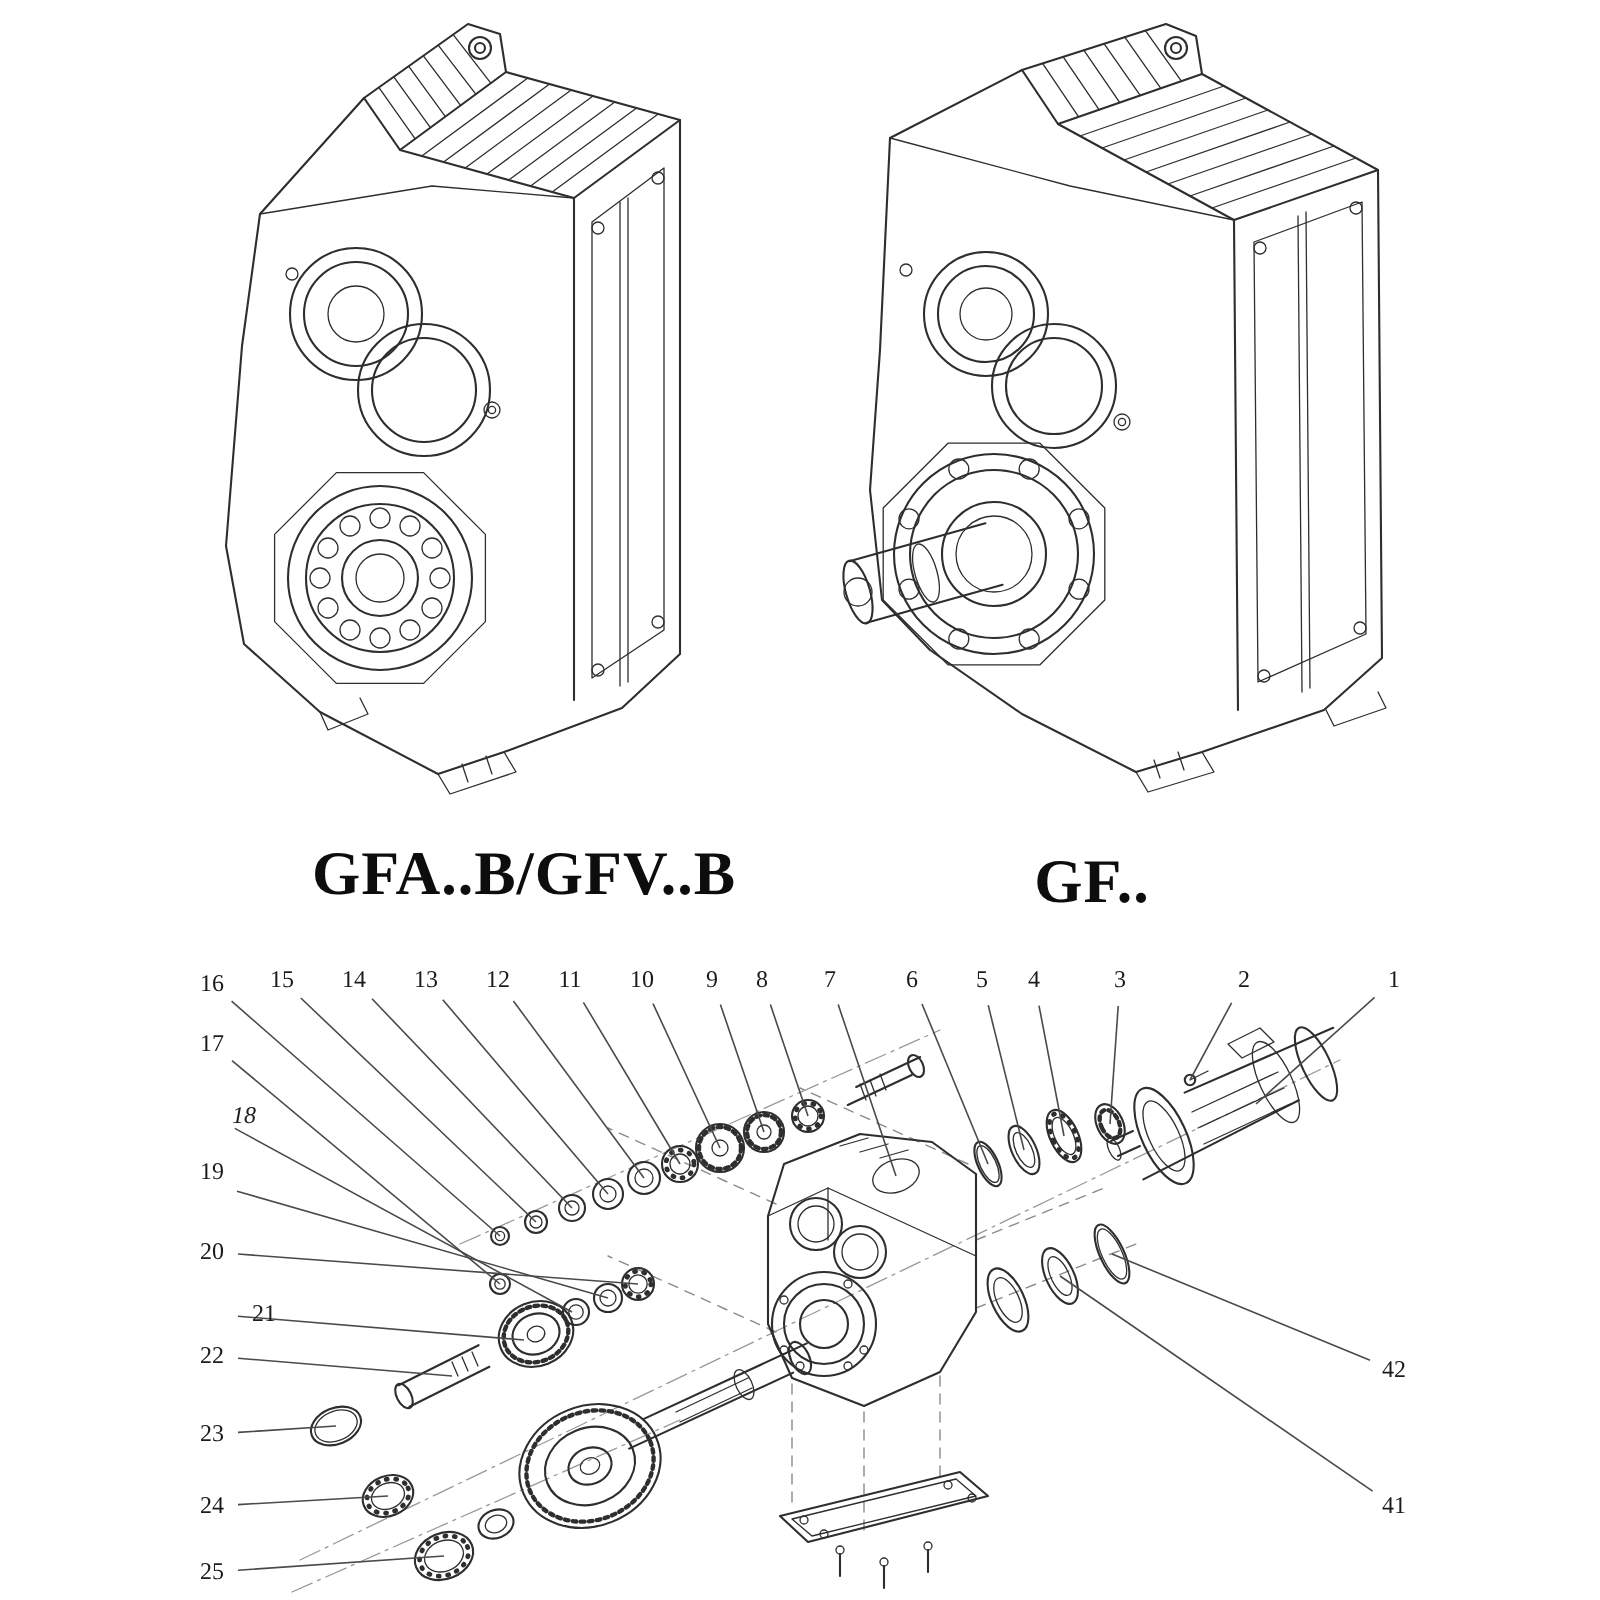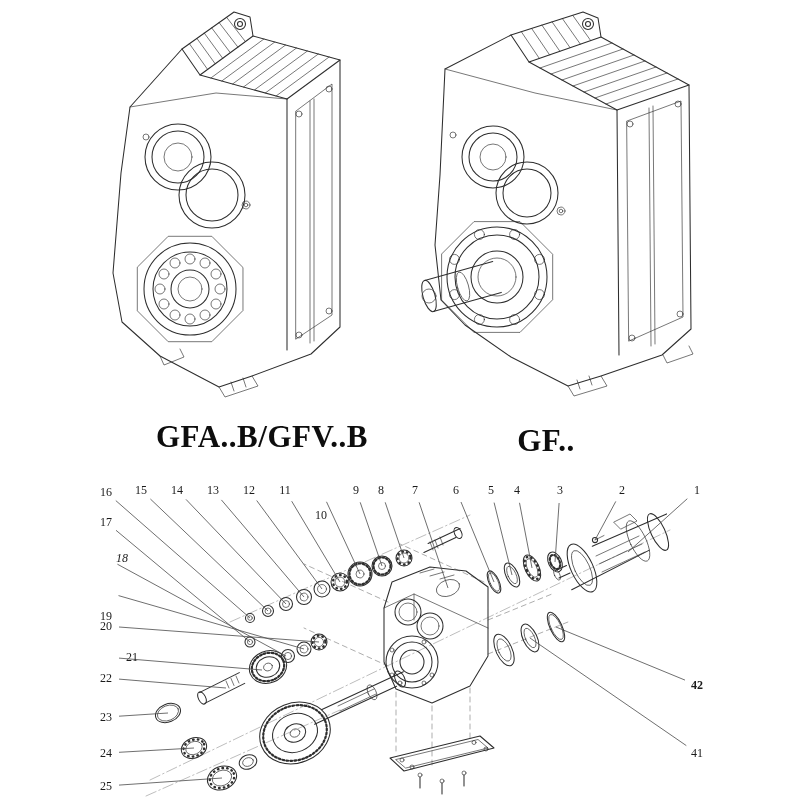--- a/index.html
+++ b/index.html
@@ -379,33 +379,33 @@
   <div class="callout-layer" id="callouts">
       <div class="callout" style="left: 697px; top: 490px;">1</div>
       <div class="callout" style="left: 622px; top: 490px;">2</div>
       <div class="callout" style="left: 560px; top: 490px;">3</div>
       <div class="callout" style="left: 517px; top: 490px;">4</div>
       <div class="callout" style="left: 491px; top: 490px;">5</div>
       <div class="callout" style="left: 456px; top: 490px;">6</div>
       <div class="callout" style="left: 415px; top: 490px;">7</div>
       <div class="callout" style="left: 381px; top: 490px;">8</div>
       <div class="callout" style="left: 356px; top: 490px;">9</div>
-      <div class="callout" style="left: 321px; top: 490px; margin-top: 25px;">10</div>
+      <div class="callout" style="left: 321px; top: 490px;">10</div>
       <div class="callout" style="left: 285px; top: 490px;">11</div>
       <div class="callout" style="left: 249px; top: 490px;">12</div>
       <div class="callout" style="left: 213px; top: 490px;">13</div>
       <div class="callout" style="left: 177px; top: 490px;">14</div>
       <div class="callout" style="left: 141px; top: 490px;">15</div>
       <div class="callout" style="left: 106px; top: 492px;">16</div>
       <div class="callout" style="left: 106px; top: 522px;">17</div>
       <div class="callout" style="left: 122px; top: 558px; font-style: italic;">18</div>
-      <div class="callout" style="left: 106px; top: 616px; text-align: right;">19</div>
+      <div class="callout" style="left: 106px; top: 586px; text-align: right;">19</div>
       <div class="callout" style="left: 106px; top: 626px;">20</div>
       <div class="callout" style="left: 106px; top: 657px; margin-left: 26px;">21</div>
       <div class="callout" style="left: 106px; top: 678px;">22</div>
       <div class="callout" style="left: 106px; top: 717px;">23</div>
       <div class="callout" style="left: 106px; top: 753px;">24</div>
       <div class="callout" style="left: 106px; top: 786px;">25</div>
-      <div class="callout" style="left: 697px; top: 685px; font-weight: bold;">42</div>
+      <div class="callout" style="left: 697px; top: 685px;">42</div>
       <div class="callout" style="left: 697px; top: 753px;">41</div>
     </div>
 
 </div>
 
 </body></html>

